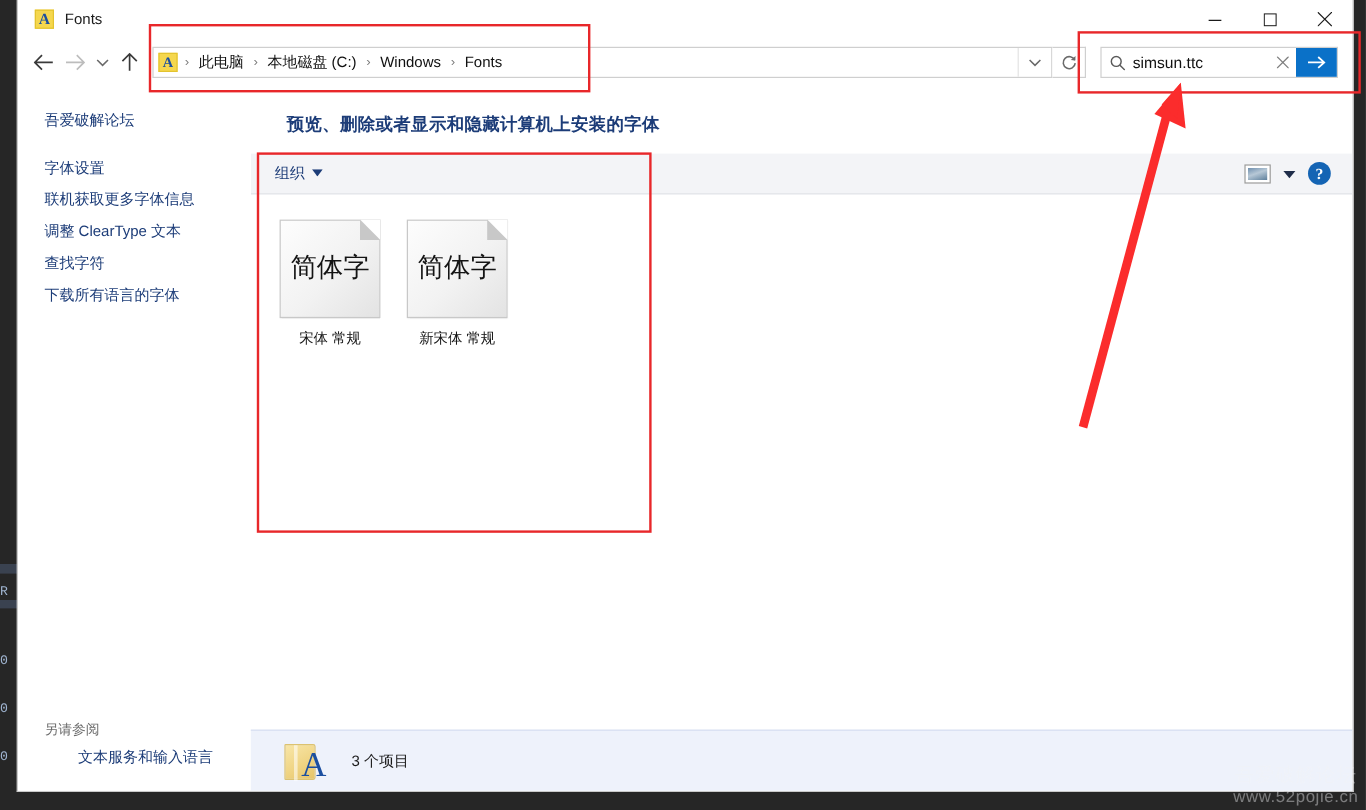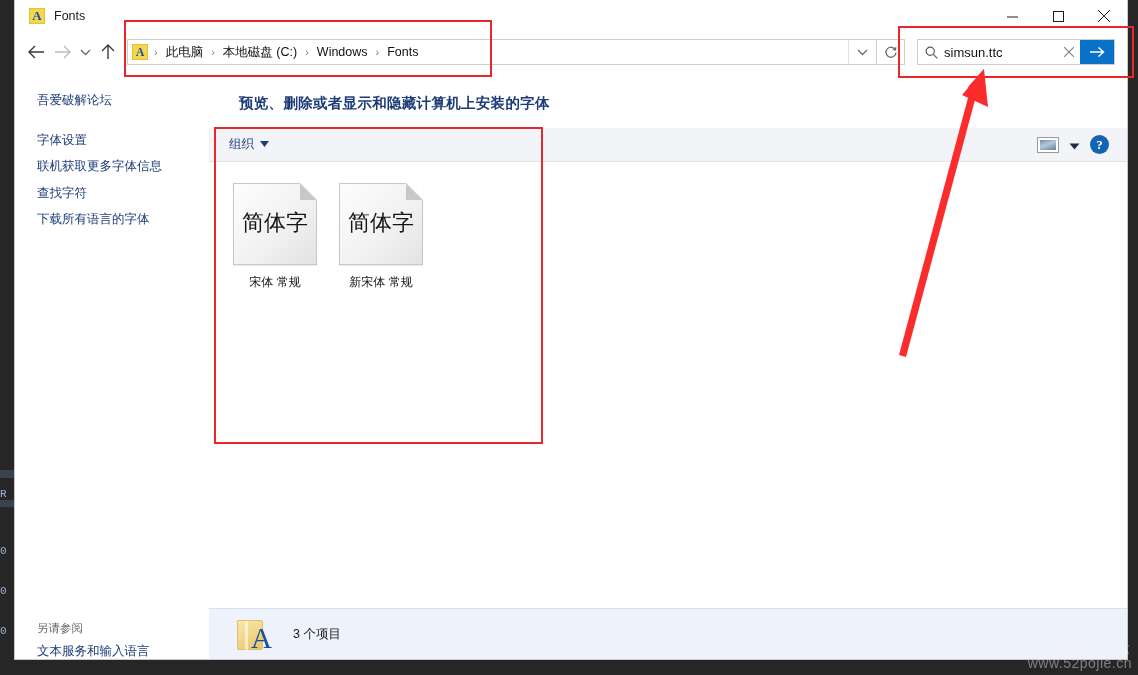--- a/index.html
+++ b/index.html
@@ -151,21 +151,21 @@
     color: #1c3c78;
     padding: 6px 0 6px 22px;
     line-height: 1.15;
     white-space: nowrap;
   }
   #side-home {
     font-size: 12.5px; color: #1c3c78;
     padding: 0 0 0 22px; margin-bottom: 18px;
   }
   #sidebar-bottom {
-    position: absolute; left: 0; bottom: 2px; width: 100%;
+    position: absolute; left: 0; bottom: 22px; width: 100%;
   }
   #seealso-title {
     font-size: 11.5px; color: #6b6b6b; padding-left: 22px; margin-bottom: 8px;
   }
 
   #main { flex: 1; position: relative; background: #ffffff; overflow: hidden; }
 
   #main-heading {
     position: absolute; left: 30px; top: 22px;
     font-size: 14.5px; color: #1c3c78; font-weight: 700;
@@ -403,26 +403,27 @@
     </div>
   </div>
 
   <div id="body">
 
     <div id="sidebar">
       <div id="sidebar-top">
         <div id="side-home">吾爱破解论坛</div>
         <div class="side-link">字体设置</div>
         <div class="side-link">联机获取更多字体信息</div>
+        <div class="side-link">调整 ClearType 文本</div>
         <div class="side-link">查找字符</div>
         <div class="side-link">下载所有语言的字体</div>
       </div>
       <div id="sidebar-bottom">
         <div id="seealso-title">另请参阅</div>
-        <div class="side-link" style="padding-top:0;padding-bottom:0;">文本服务和输入语言</div>
+        <div class="side-link" style="padding-top:0;padding-bottom:0;margin-left:28px;">文本服务和输入语言</div>
       </div>
     </div>
 
     <div id="main">
       <div id="main-heading">预览、删除或者显示和隐藏计算机上安装的字体</div>
 
       <div id="cmdbar">
         <div id="organize">
           <span>组织</span>
           <span>

